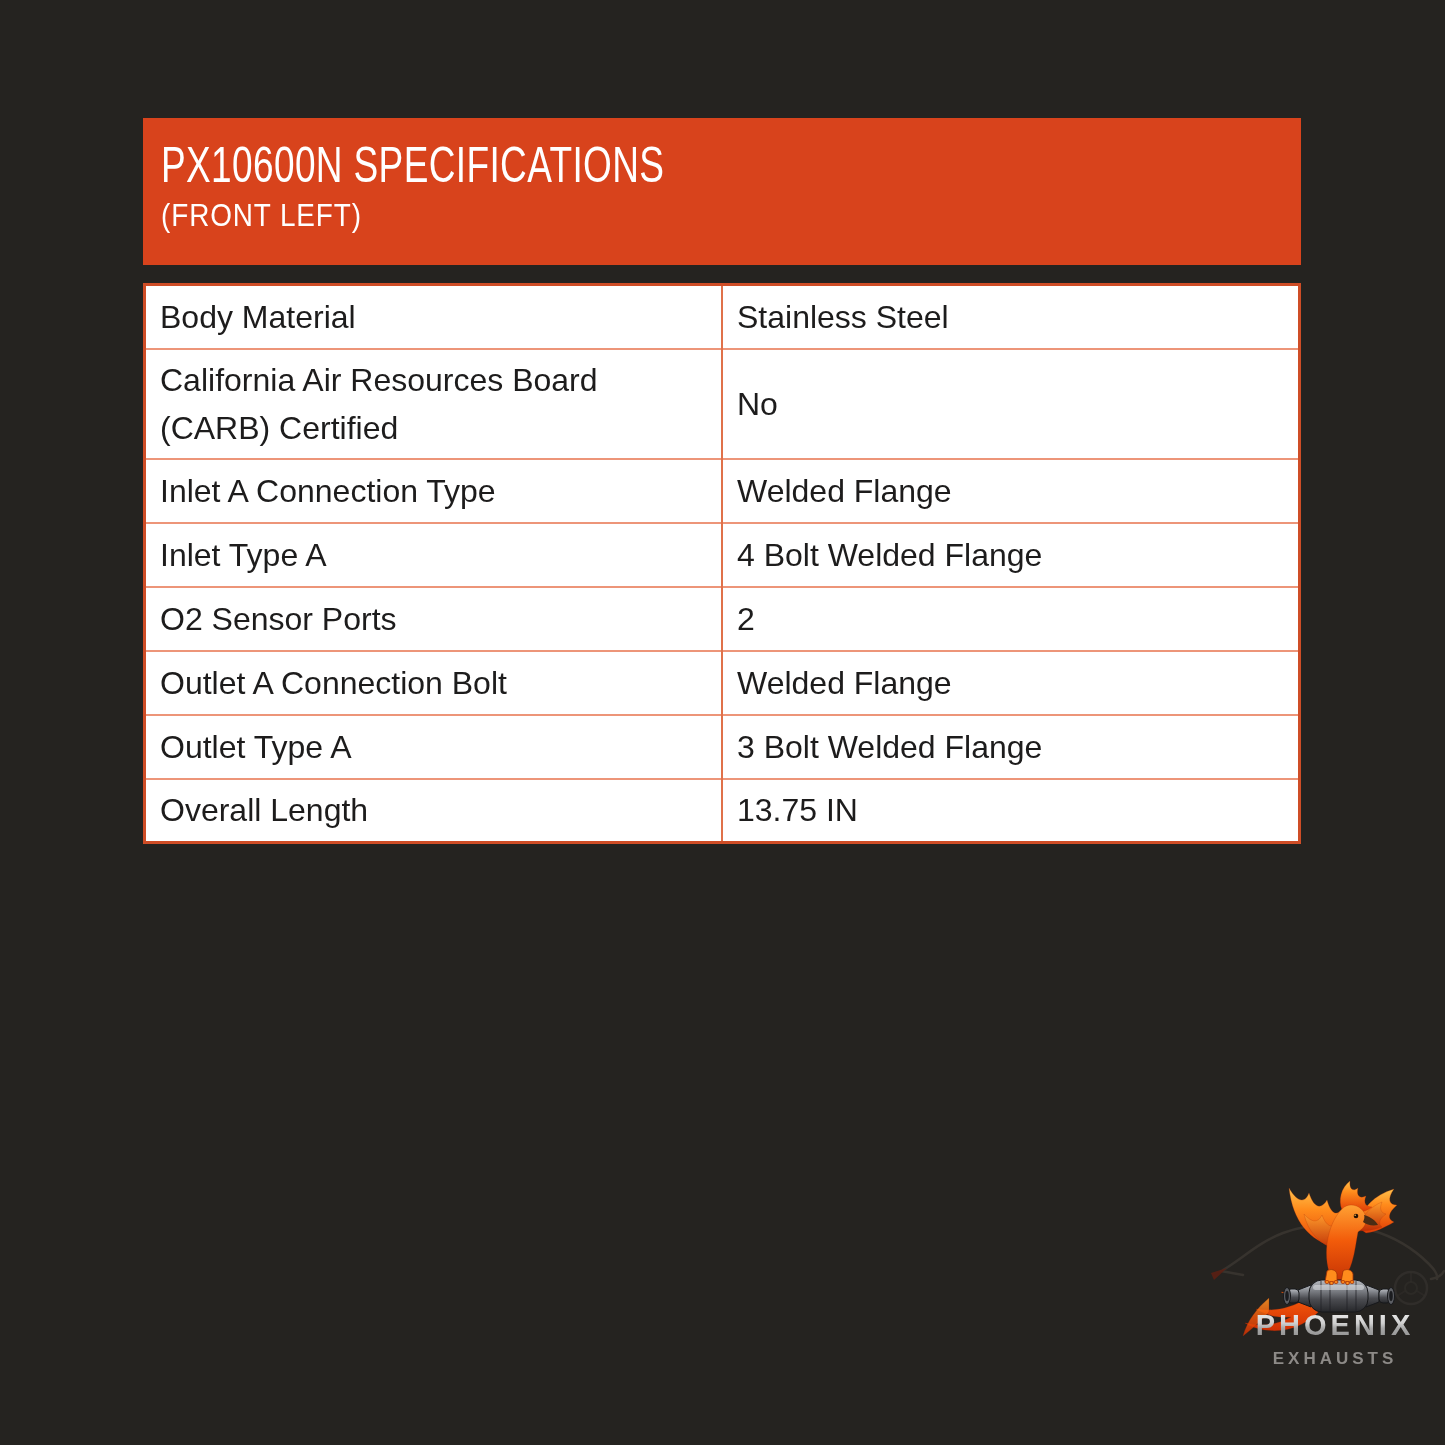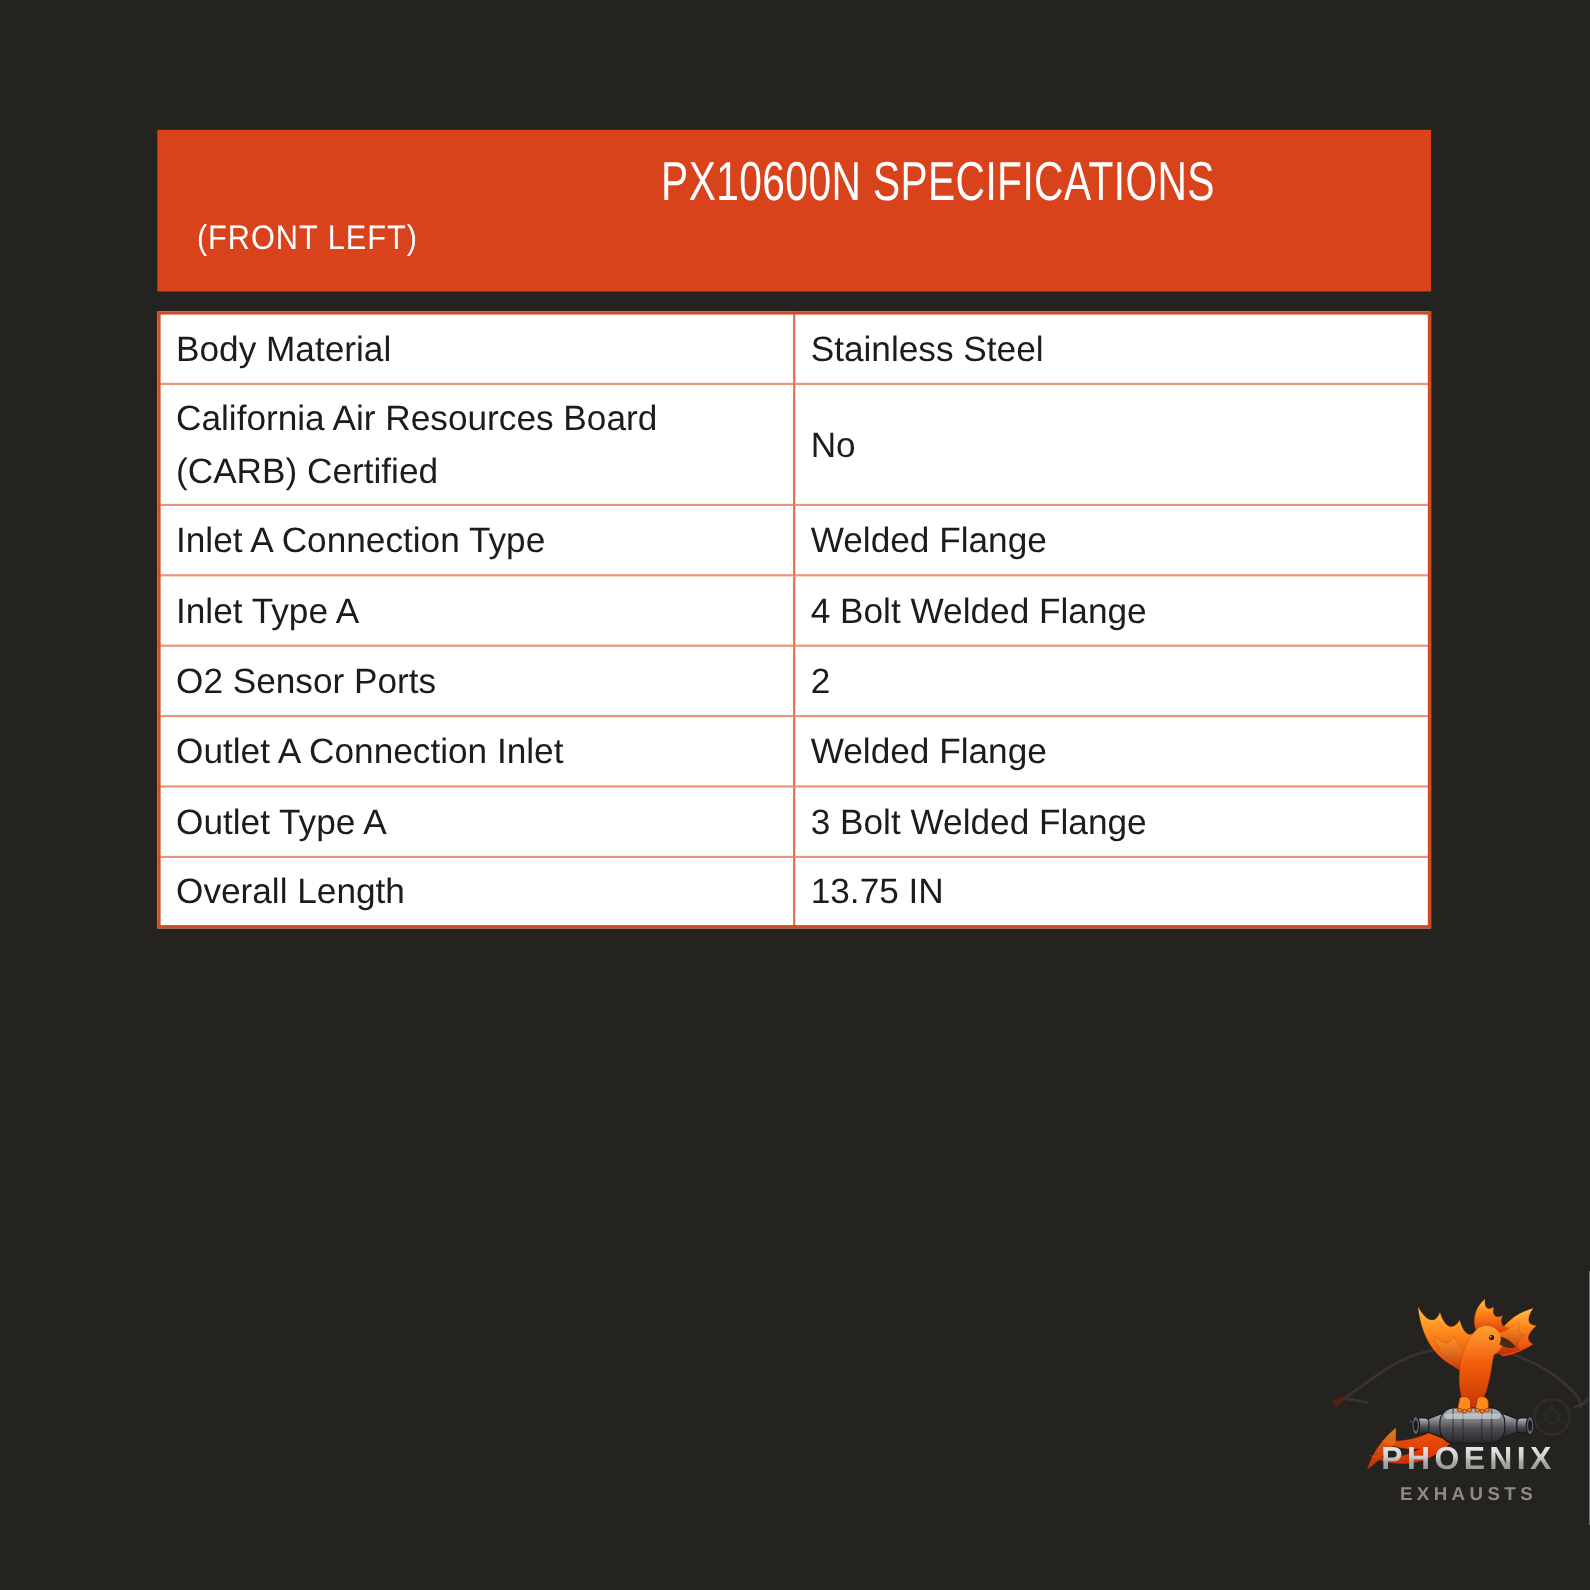--- a/index.html
+++ b/index.html
@@ -15,32 +15,32 @@
   
   .banner {
     position: absolute;
     left: 143px; top: 118px;
     width: 1158px; height: 147px;
     background: #d8431c;
     color: #ffffff;
     box-sizing: border-box;
     padding: 16px 20px 0 18px;
   }
-  .banner-title-wrap { height: 62px; text-align: right; }
+  .banner-title-wrap { height: 62px; }
   .banner-title {
     display: inline-block;
     font-size: 50px;
     line-height: 62px;
     font-weight: 400;
     white-space: nowrap;
     letter-spacing: 0.5px;
     transform: scaleX(0.74);
     transform-origin: 0 50%;
   }
-  .banner-subtitle-wrap { height: 40px; margin-left: 18px; }
+  .banner-subtitle-wrap { height: 40px; }
   .banner-subtitle {
     display: inline-block;
     font-size: 31px;
     line-height: 40px;
     font-weight: 400;
     letter-spacing: 1px;
     white-space: nowrap;
     transform: scaleX(0.90);
     transform-origin: 0 50%;
   }
@@ -108,21 +108,21 @@
       </tr>
       <tr>
         <td class="label-cell">Inlet Type A</td>
         <td class="value-cell">4 Bolt Welded Flange</td>
       </tr>
       <tr>
         <td class="label-cell">O2 Sensor Ports</td>
         <td class="value-cell">2</td>
       </tr>
       <tr>
-        <td class="label-cell">Outlet A Connection Inlet</td>
+        <td class="label-cell">Outlet A Connection Bolt</td>
         <td class="value-cell">Welded Flange</td>
       </tr>
       <tr>
         <td class="label-cell">Outlet Type A</td>
         <td class="value-cell">3 Bolt Welded Flange</td>
       </tr>
       <tr>
         <td class="label-cell">Overall Length</td>
         <td class="value-cell">13.75 IN</td>
       </tr>

